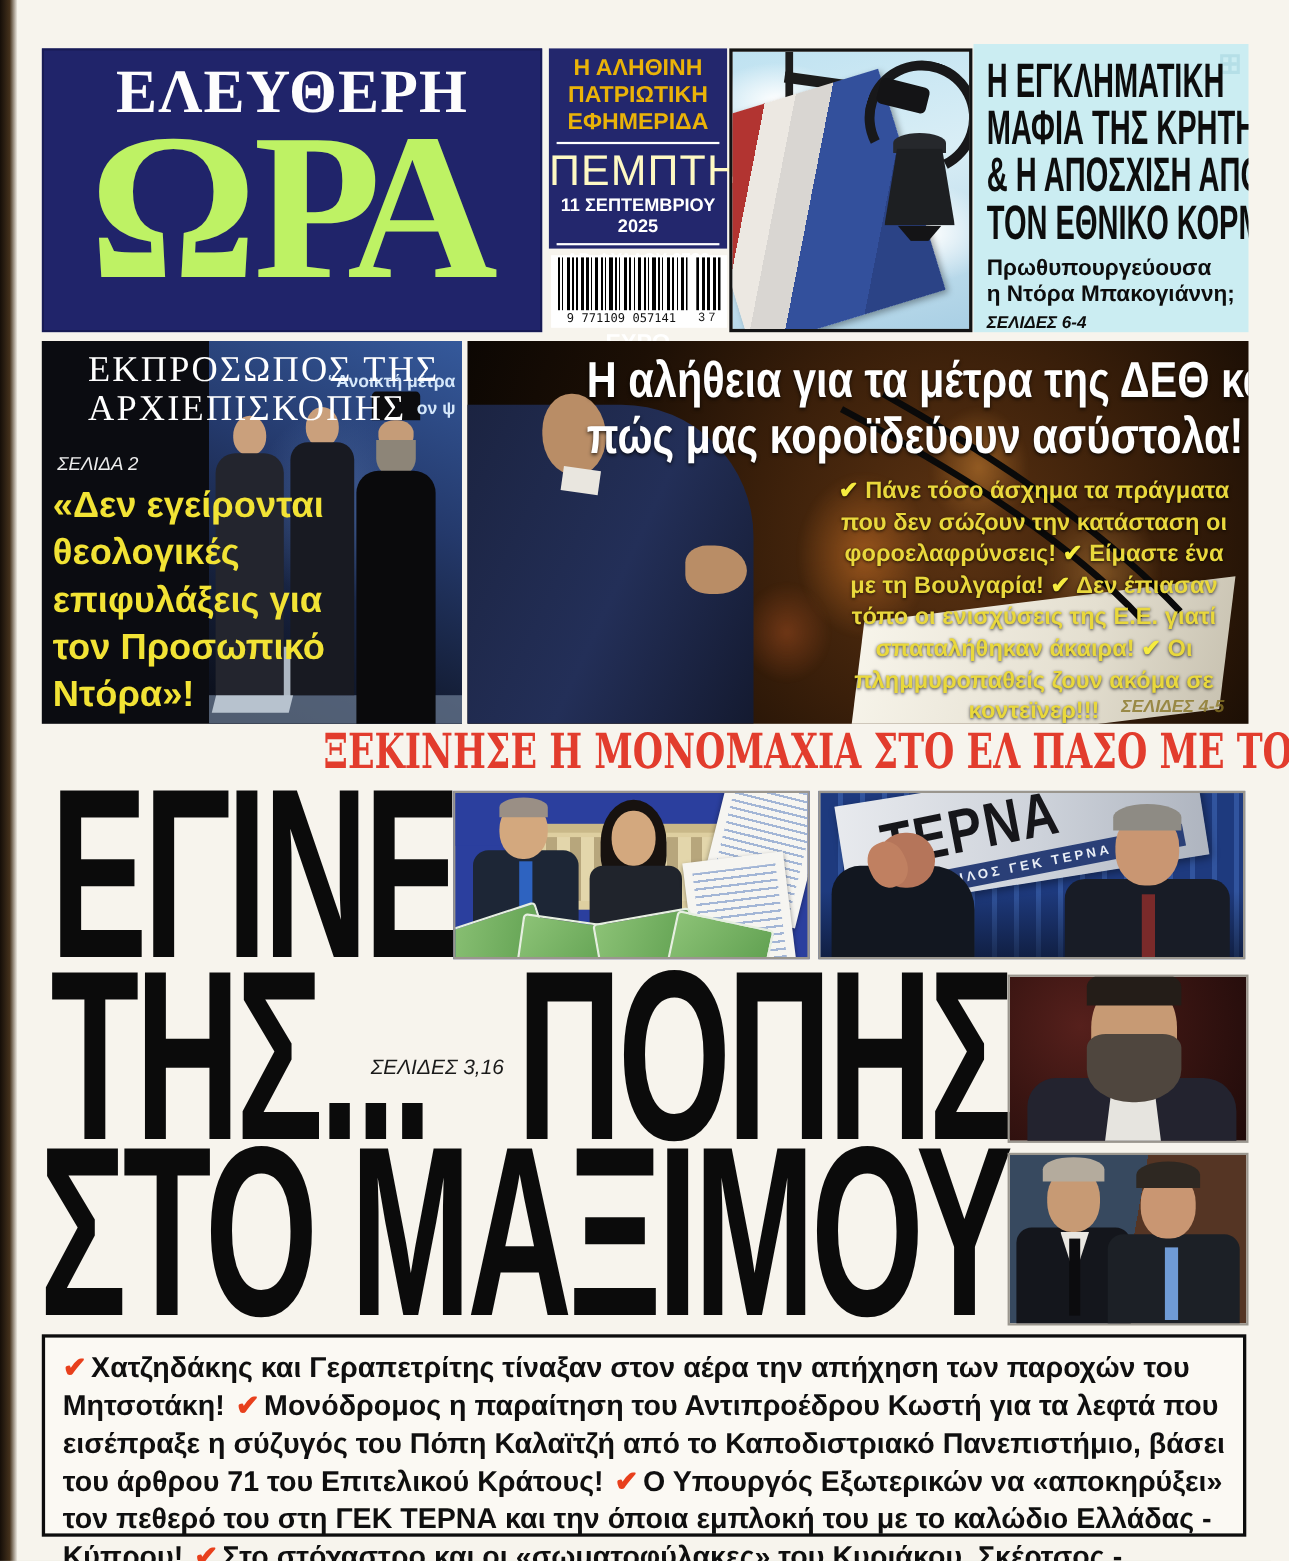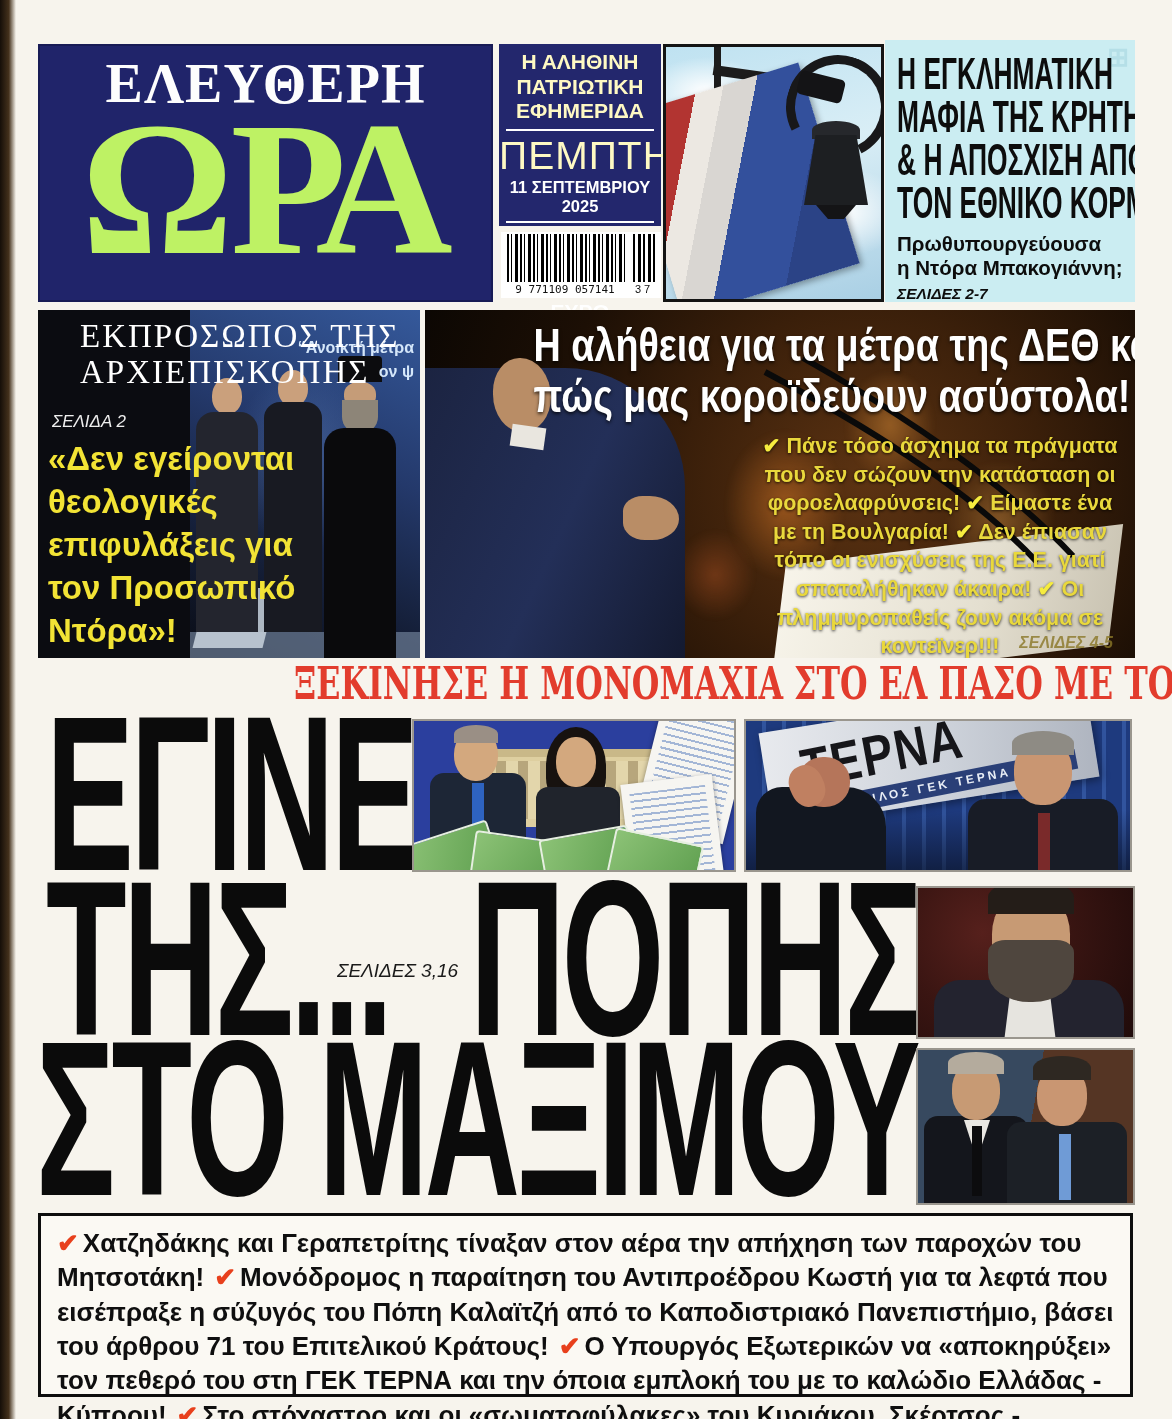--- a/index.html
+++ b/index.html
@@ -15,21 +15,21 @@
   .masthead{left:38px;top:44px;width:455px;height:258px;background:#20246a;
     box-shadow:inset 0 0 0 2px #181b55;text-align:center;}
   .mh-line1{font-family:"Liberation Serif",serif;font-weight:bold;color:#fdfdfd;
     font-size:56px;line-height:1;margin-top:12px;letter-spacing:1px;}
   .mh-line2{font-family:"Liberation Serif",serif;font-weight:bold;color:#bef264;
     font-size:190px;line-height:.82;letter-spacing:-3px;}
 
   
   .info{left:499px;top:44px;width:162px;height:182px;background:#23276d;text-align:center;
     padding-top:6px;box-sizing:border-box;}
-  .info .tag{color:#fef9c3;font-weight:bold;font-size:21px;line-height:1.17;}
+  .info .tag{color:#eab308;font-weight:bold;font-size:21px;line-height:1.17;}
   .info .rule{height:2px;background:#ffffff;margin:5px 7px;}
   .info .day{color:#fef9c3;font-size:39px;line-height:1.0;letter-spacing:1px;}
   .info .date{color:#ffffff;font-weight:bold;font-size:16.5px;margin-top:3px;}
   .info .issue{color:#ffffff;font-weight:bold;font-size:15.5px;}
   .info .price{color:#ffffff;font-weight:bold;font-size:21px;margin-top:2px;}
 
   
   .barcode{left:501px;top:232px;width:160px;height:66px;background:#ffffff;}
   .bars-main{position:absolute;left:6px;top:2px;width:118px;height:48px;
     background:repeating-linear-gradient(90deg,#000 0 2px,#fff 2px 4px,#000 4px 5px,#fff 5px 8px,#000 8px 11px,#fff 11px 13px);}
@@ -263,21 +263,21 @@
 
   <div class="abs crete">
     <div class="bleed" style="right:6px;top:2px;">⊞</div>
     <div class="crete-h">Η ΕΓΚΛΗΜΑΤΙΚΗ</div>
     <div class="crete-h">ΜΑΦΙΑ ΤΗΣ ΚΡΗΤΗΣ</div>
     <div class="crete-h">&amp; Η ΑΠΟΣΧΙΣΗ ΑΠΟ</div>
     <div class="crete-h">ΤΟΝ ΕΘΝΙΚΟ ΚΟΡΜΟ!</div>
     <div class="crete-sub">
       <span>Πρωθυπουργεύουσα</span><br>
       <span>η Ντόρα Μπακογιάννη;</span>
-      <span class="crete-pages">ΣΕΛΙΔΕΣ 2-7</span>
+      <span class="crete-pages">ΣΕΛΙΔΕΣ 6-4</span>
     </div>
   </div>
 
   <div class="abs church">
     <div class="ch-photo">
       <div class="ch-glow"></div>
       <div class="ch-floor"></div>
       <div class="ch-table"></div>
       <div class="fig" style="left:6px;top:68px;width:64px;height:280px;">
         <div class="head" style="left:16px;top:0;width:30px;height:36px;"></div>

